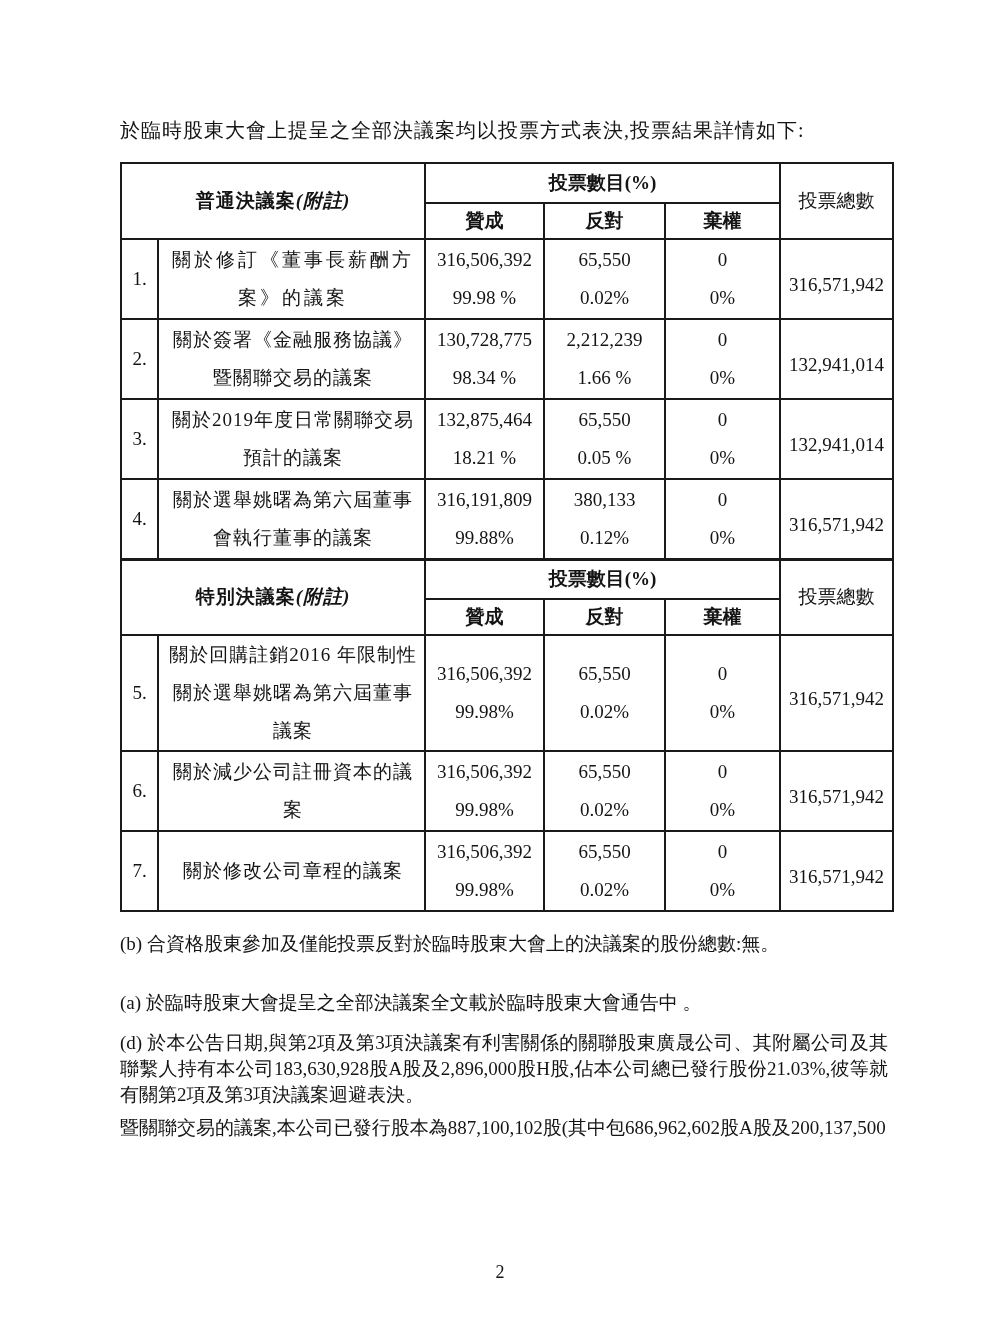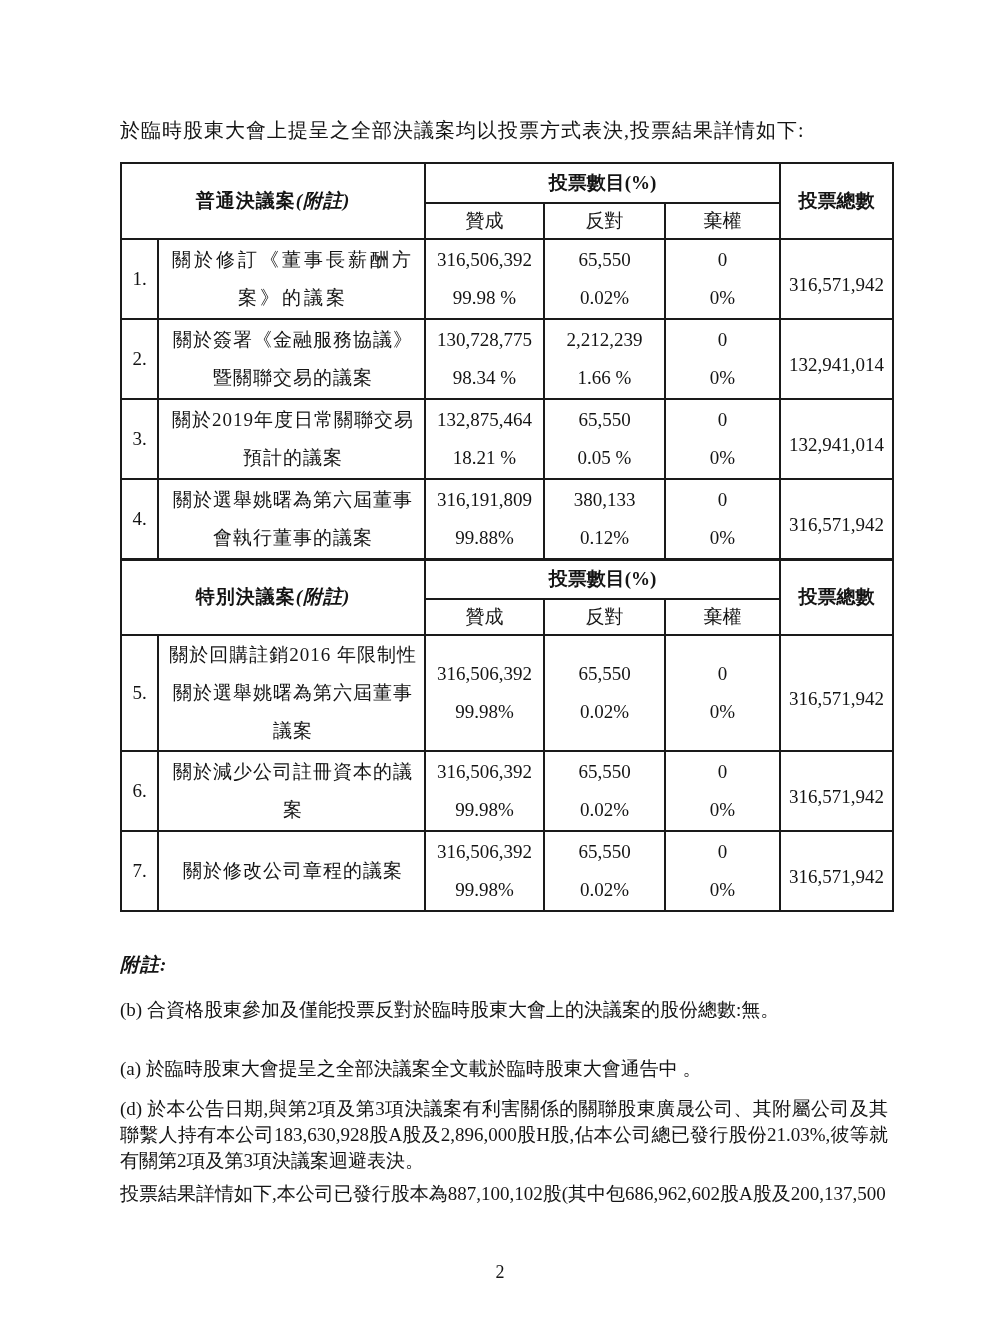--- a/index.html
+++ b/index.html
@@ -40,22 +40,22 @@
   col.c-for     { width: 119px; }
   col.c-against { width: 121px; }
   col.c-abstain { width: 115px; }
   col.c-total   { width: 113px; }
 
   tr.hdr-row1 { height: 40px; }
   tr.hdr-row2 { height: 36px; }
   .sec-cell { font-weight: bold; font-size: 20px; letter-spacing: 1px; }
   .sec-cell .note-ref { font-style: italic; font-weight: bold; }
   .votes-hdr { font-weight: bold; font-size: 20px; }
-  .total-hdr { font-weight: bold; font-size: 20px; }
-  .sub-hdr   { font-weight: normal; font-size: 20px; }
+  .total-hdr { font-weight: normal; font-size: 20px; }
+  .sub-hdr   { font-weight: bold; font-size: 20px; }
 
   tr.r80  { height: 80px; }
   tr.r115 { height: 115px; }
   .sec2-top td { border-top: 3px solid #1a1a1a; }
 
   .no-cell { font-size: 19px; }
   .desc-cell {
     text-align: left;
     padding: 0 6px 0 9px;
     white-space: pre-line;
@@ -273,23 +273,22 @@
           </td>
         <td class="num-cell">
             <span class="n">0</span>
             <span class="p">0%</span>
           </td>
         <td class="total-cell">316,571,942</td>
       </tr>
     </tbody>
   </table>
 
-  <p class="notes-heading">附註:</p>
 
   <p class="note-item note-b">(b) 合資格股東參加及僅能投票反對於臨時股東大會上的決議案的股份總數:無。</p>
   <p class="note-item note-a">(a) 於臨時股東大會提呈之全部決議案全文載於臨時股東大會通告中 。</p>
   <p class="note-item note-d">(d) 於本公告日期,與第2項及第3項決議案有利害關係的關聯股東廣晟公司、其附屬公司及其聯繫人持有本公司183,630,928股A股及2,896,000股H股,佔本公司總已發行股份21.03%,彼等就有關第2項及第3項決議案迴避表決。</p>
 
-  <p class="closing">投票結果詳情如下,本公司已發行股本為887,100,102股(其中包686,962,602股A股及200,137,500</p>
+  <p class="closing">暨關聯交易的議案,本公司已發行股本為887,100,102股(其中包686,962,602股A股及200,137,500</p>
 
   <div class="page-number">2</div>
 
 </div>
 
 </body></html>

